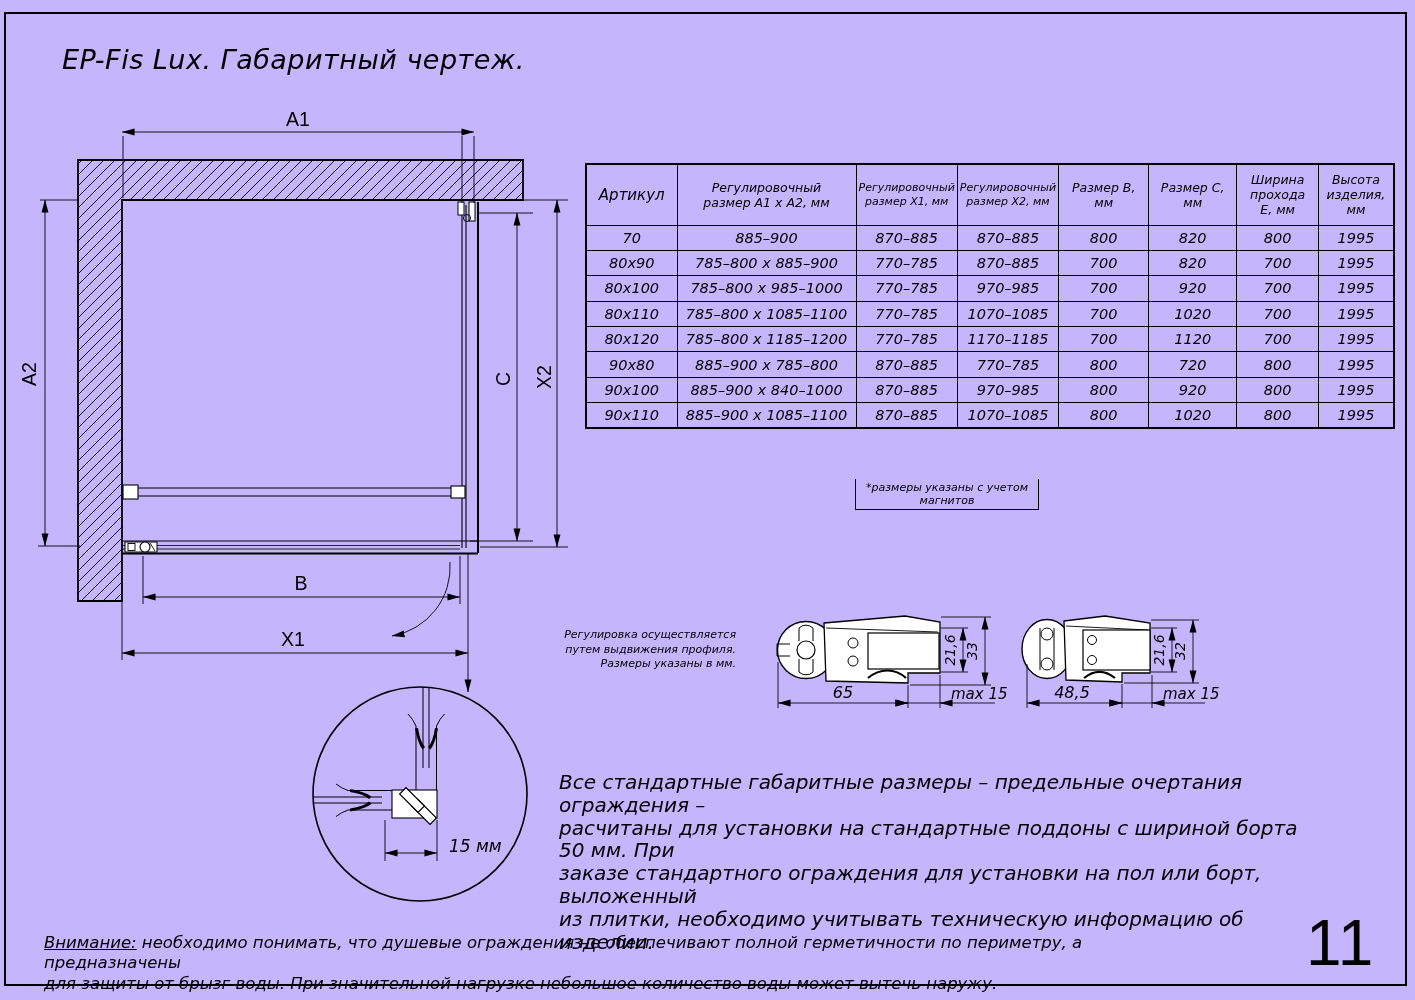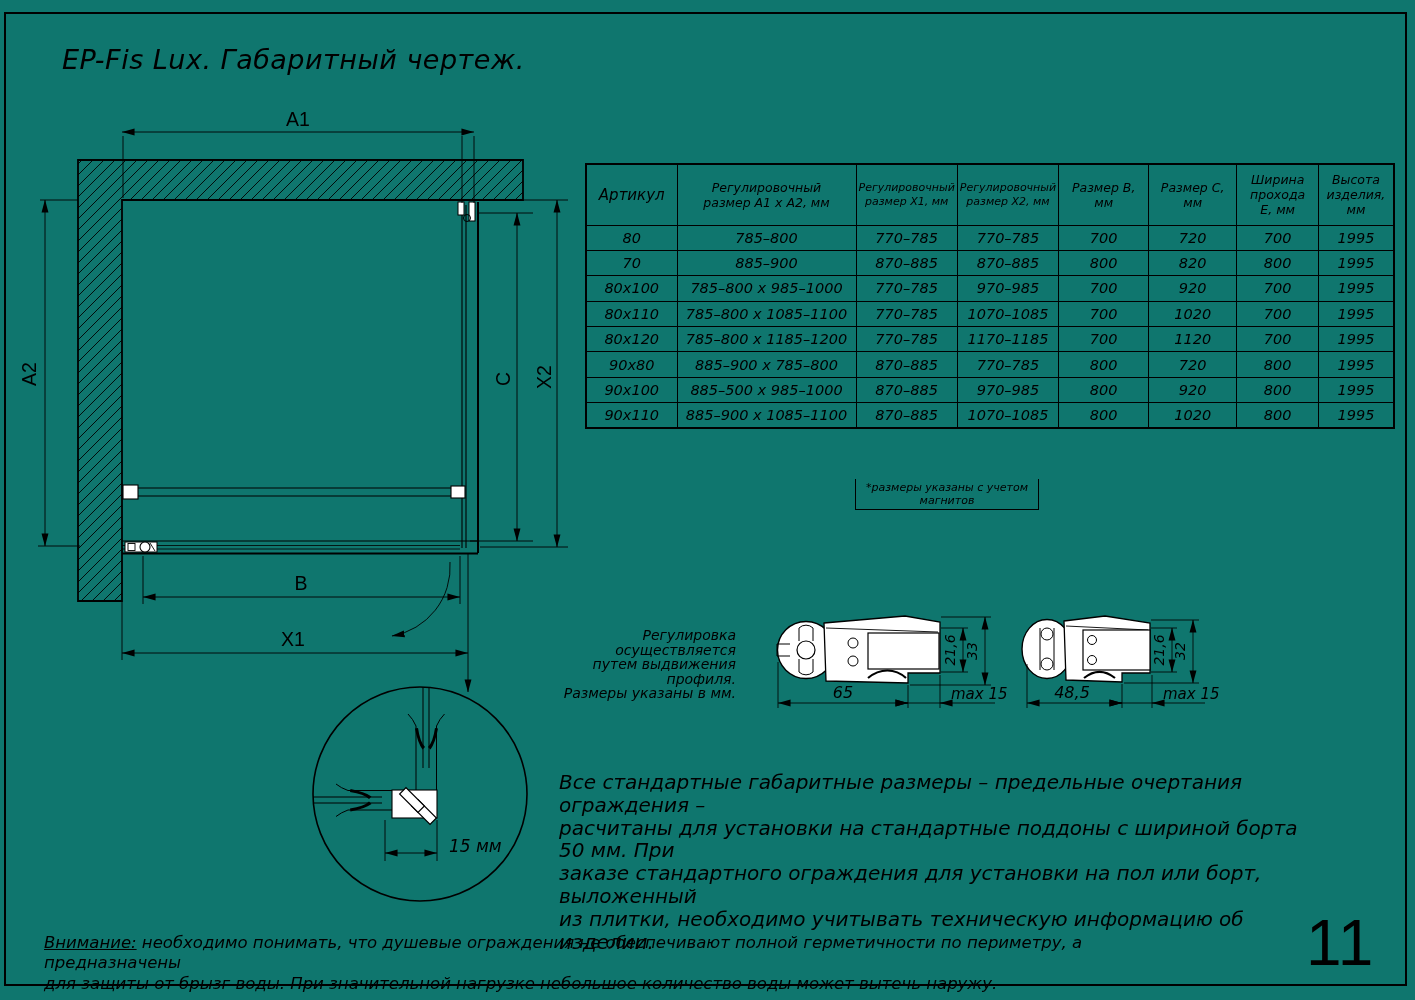--- a/index.html
+++ b/index.html
@@ -1,16 +1,16 @@
 <!DOCTYPE html>
 <html><head>
 <meta charset="utf-8">
 <style>
   html,body{margin:0;padding:0;background:#fff;}
-  .page{position:relative;width:1415px;height:1000px;background:#0f766e;overflow:hidden;
+  .page{position:relative;width:1415px;height:1000px;background:#c4b5fd;overflow:hidden;
         font-family:"DejaVu Sans",sans-serif;color:#000;}
   .frame{position:absolute;left:4px;top:12px;width:1403px;height:974px;border:2px solid #000;box-sizing:border-box;}
   .title{position:absolute;left:62px;top:44px;font-size:27px;font-style:italic;letter-spacing:.5px;white-space:nowrap;}
   svg.draw{position:absolute;left:0;top:0;}
   svg.draw .ln{stroke:#000;fill:none;}
   svg.draw text{fill:#000;}
   .cadtxt{font-family:"DejaVu Sans",sans-serif;font-style:italic;}
   .dimlbl{font-family:"Liberation Sans",sans-serif;font-style:normal;}
 
   table.spec{position:absolute;left:585px;top:163px;border-collapse:collapse;table-layout:fixed;
@@ -19,21 +19,21 @@
              padding:0 2px;white-space:pre-line;overflow:hidden;}
   table.spec thead tr{height:61px;}
   table.spec tbody tr{height:25.4px;}
   table.spec th{font-weight:normal;font-size:12.5px;line-height:1.22;}
   table.spec th:nth-child(1){font-size:15px;}
   table.spec th:nth-child(3),table.spec th:nth-child(4){font-size:11px;}
   table.spec td{font-size:14.5px;}
   .footnote{position:absolute;left:855px;top:479px;width:184px;height:31px;box-sizing:border-box;
             border:1.5px solid #000;border-top:none;font-size:11px;font-style:italic;text-align:center;
             white-space:pre-line;line-height:13px;padding-top:2px;}
-  .adjust-note{position:absolute;left:556px;top:628px;width:180px;text-align:right;font-size:14px;
+  .adjust-note{position:absolute;left:556px;top:628px;width:180px;text-align:right;font-size:11px;
             font-style:italic;line-height:14.6px;white-space:pre-line;}
   .info{position:absolute;left:559px;top:771px;width:740px;font-size:20px;font-style:italic;
             line-height:22.8px;white-space:pre-line;}
   .warning{position:absolute;left:44px;top:933px;width:1110px;font-size:16.5px;font-style:italic;
             line-height:20.4px;white-space:pre-line;}
   .warning .wl{text-decoration:underline;}
   .pagenum{position:absolute;left:1306px;top:906px;font-size:64px;font-family:"Liberation Sans",sans-serif;
             letter-spacing:1px;}
 </style>
 </head>
@@ -252,40 +252,40 @@
         <th>Ширина
 прохода
 Е, мм</th>
         <th>Высота
 изделия,
 мм</th>
       </tr>
     </thead>
     <tbody>
         <tr>
-          <td>80</td>
-          <td>785–800</td>
-          <td>770–785</td>
-          <td>770–785</td>
-          <td>700</td>
-          <td>720</td>
-          <td>700</td>
-          <td>1995</td>
-        </tr>
-        <tr>
           <td>70</td>
           <td>885–900</td>
           <td>870–885</td>
           <td>870–885</td>
           <td>800</td>
           <td>820</td>
           <td>800</td>
           <td>1995</td>
         </tr>
         <tr>
+          <td>80x90</td>
+          <td>785–800 x 885–900</td>
+          <td>770–785</td>
+          <td>870–885</td>
+          <td>700</td>
+          <td>820</td>
+          <td>700</td>
+          <td>1995</td>
+        </tr>
+        <tr>
           <td>80x100</td>
           <td>785–800 x 985–1000</td>
           <td>770–785</td>
           <td>970–985</td>
           <td>700</td>
           <td>920</td>
           <td>700</td>
           <td>1995</td>
         </tr>
         <tr>
@@ -313,21 +313,21 @@
           <td>885–900 x 785–800</td>
           <td>870–885</td>
           <td>770–785</td>
           <td>800</td>
           <td>720</td>
           <td>800</td>
           <td>1995</td>
         </tr>
         <tr>
           <td>90x100</td>
-          <td>885–500 x 985–1000</td>
+          <td>885–900 x 840–1000</td>
           <td>870–885</td>
           <td>970–985</td>
           <td>800</td>
           <td>920</td>
           <td>800</td>
           <td>1995</td>
         </tr>
         <tr>
           <td>90x110</td>
           <td>885–900 x 1085–1100</td>

